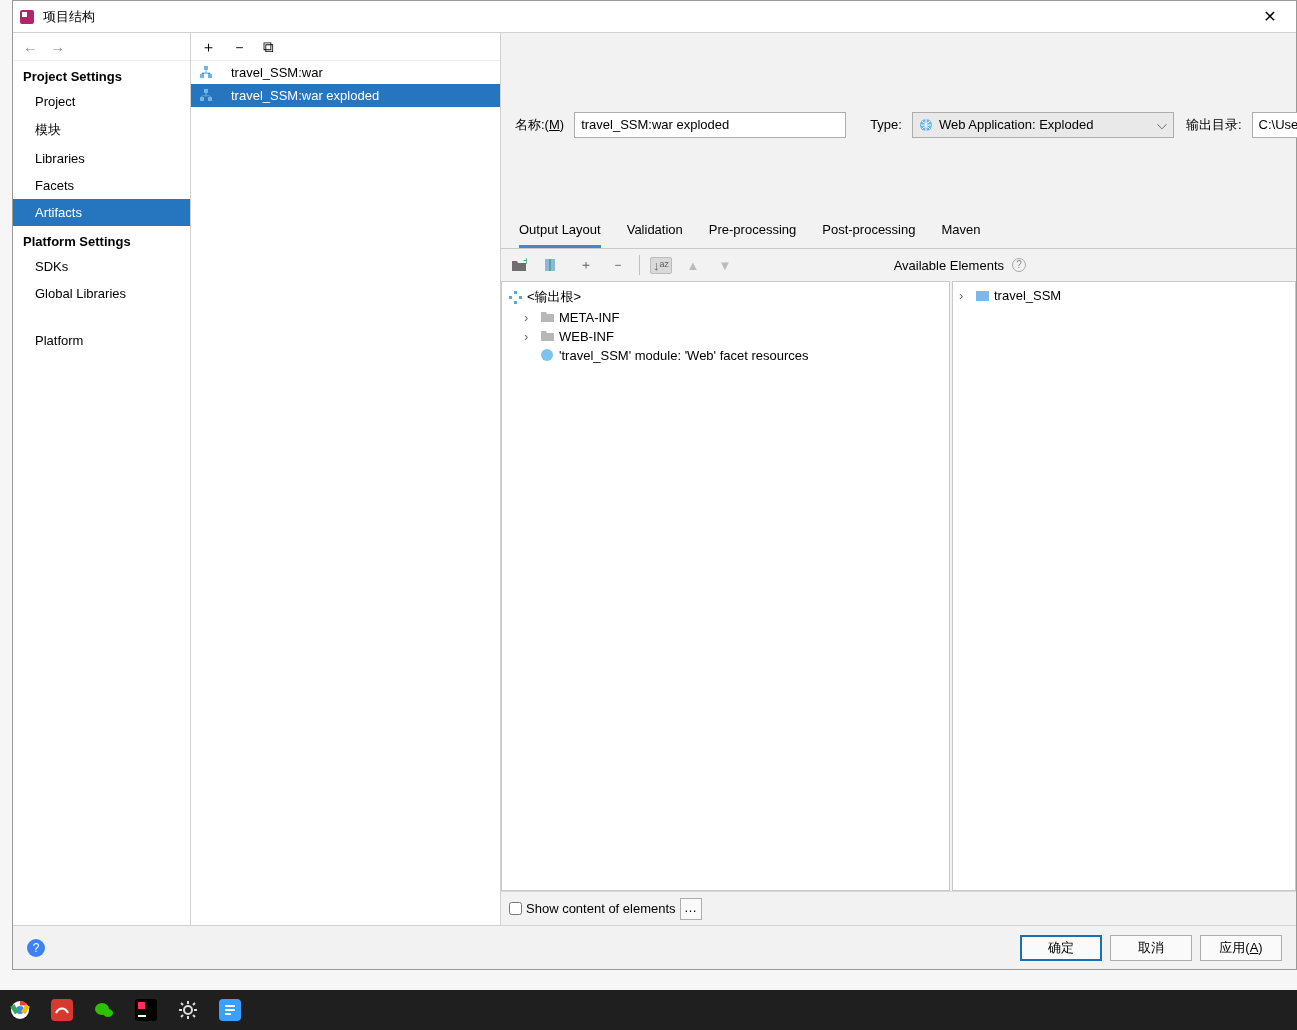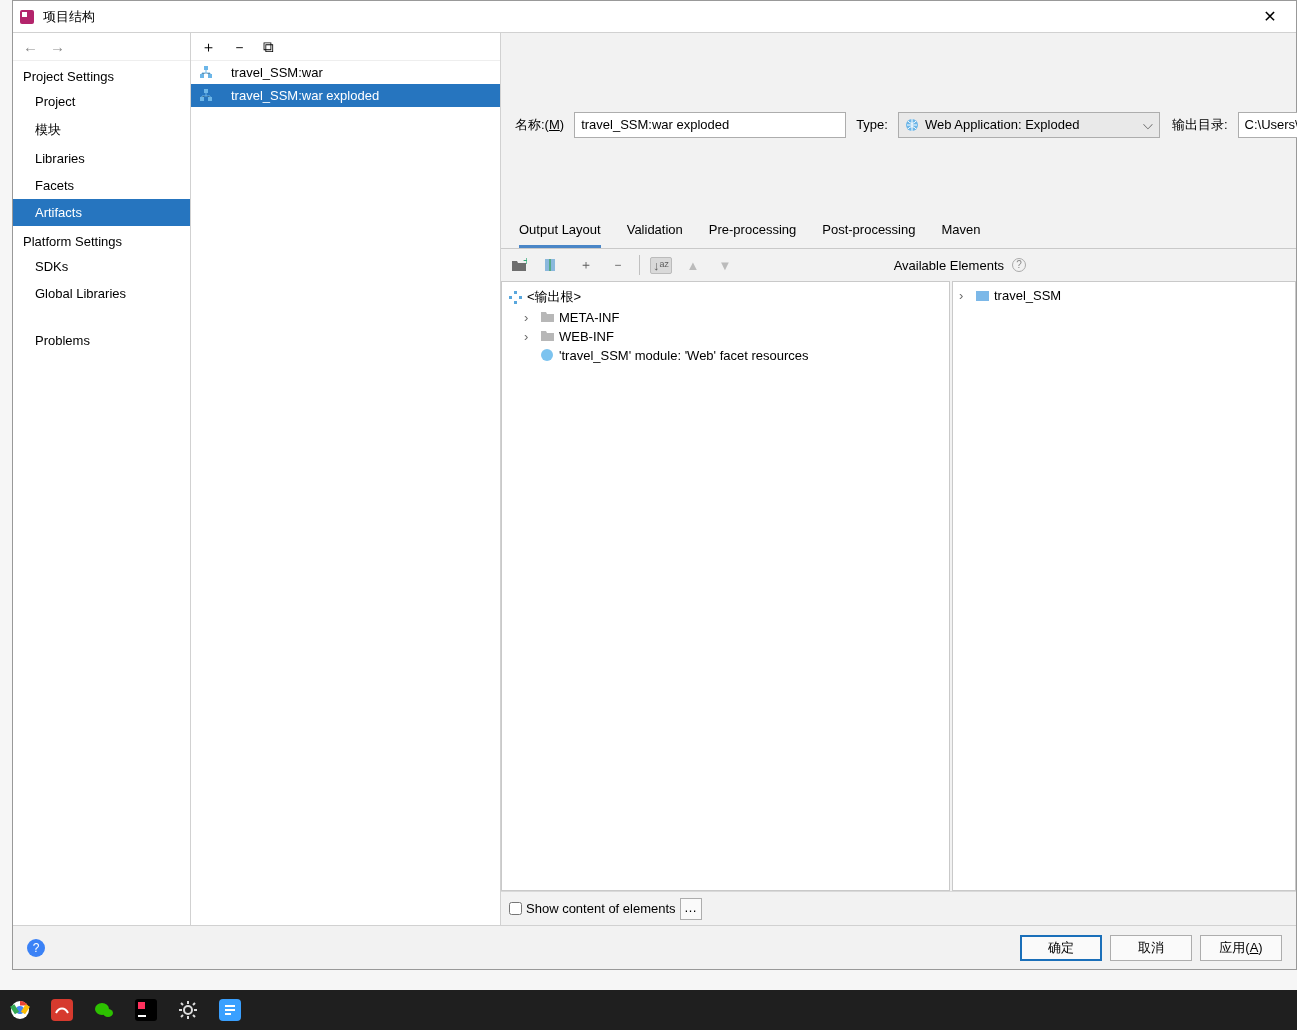--- a/index.html
+++ b/index.html
@@ -7,21 +7,21 @@
 .backdrop{position:absolute;inset:0;background:#f6f6f6}
 .dialog{position:absolute;left:12px;top:0;right:0;bottom:60px;background:#f2f2f2;border:1px solid #999;display:flex;flex-direction:column}
 .titlebar{height:32px;display:flex;align-items:center;padding:8px 6px;background:#fff;border-bottom:1px solid #d1d1d1}
 .titlebar .app-icon{width:16px;height:16px;margin-right:8px}
 .titlebar .title{flex:1}
 .titlebar .close{width:40px;text-align:center;cursor:pointer;font-size:16px}
 .body{flex:1;display:flex;min-height:0}
 .sidebar{width:178px;background:#fff;border-right:1px solid #d1d1d1;display:flex;flex-direction:column}
 .sidebar .nav-tools{height:28px;display:flex;align-items:center;gap:12px;padding:0 10px;border-bottom:1px solid #eee}
 .nav-arrow{color:#8a8a8a;font-size:15px;cursor:pointer}
-.sidebar .section-head{font-weight:400;padding:8px 10px 4px 10px}
+.sidebar .section-head{font-weight:700;padding:8px 10px 4px 10px}
 .sidebar .item{padding:6px 10px 6px 22px;cursor:pointer}
 .sidebar .item.selected{background:#2675bf;color:#fff}
 .middle{width:310px;background:#fff;border-right:1px solid #d1d1d1;display:flex;flex-direction:column}
 .middle .tools{height:28px;display:flex;align-items:center;gap:16px;padding:0 10px;border-bottom:1px solid #eee;color:#6e6e6e}
 .middle .tools .tb{cursor:pointer;font-size:15px;line-height:1}
 .artifact-row{display:flex;align-items:flex-start;gap:18px;padding:4px 8px;cursor:pointer}
 .artifact-row.selected{background:#2675bf;color:#fff}
 .artifact-row.selected span{color:#fff}
 .icon-artifact{width:14px;height:14px}
 .right{flex:1;display:flex;flex-direction:column;background:#f2f2f2;min-width:0}
@@ -100,21 +100,21 @@
           <div class="item">Libraries</div>
           <div class="item">Facets</div>
           <div class="item selected">Artifacts</div>
         </div>
       <div class="section-head">Platform Settings</div>
       <div id="sb2">
           <div class="item">SDKs</div>
           <div class="item">Global Libraries</div>
         </div>
       <div style="height:20px"></div>
-      <div class="item">Problems</div>
+      <div class="item">Platform</div>
     </div>
 
     <div class="middle">
       <div class="tools">
         <span class="tb">＋</span>
         <span class="tb">－</span>
         <span class="tb">⧉</span>
       </div>
       <div id="artlist">
           <div class="artifact-row">
@@ -140,21 +140,21 @@
             <span>travel_SSM:war exploded</span>
           </div>
         </div>
     </div>
 
     <div class="right">
       <div class="form-area">
         <div class="row">
           <span class="label"><span>名称:(</span><span class="u">M</span><span>)</span></span>
           <input class="input name" value="travel_SSM:war exploded" style="">
-          <span class="label" style="">Type:</span>
+          <span class="label" style="margin-left:14px">Type:</span>
           <div class="combo">
             <span>
                 <svg width="14" height="14" viewBox="0 0 14 14">
                   <circle cx="7" cy="7" r="6" fill="#6cb6e8"></circle>
                   <path d="M2 7h10M7 1v12M3 3c2 3 6 3 8 0M3 11c2-3 6-3 8 0" stroke="#fff" stroke-width="1" fill="none"></path>
                 </svg>
               </span>
             <span class="cv">Web Application: Exploded</span>
             <span class="chev">⌵</span>
           </div>

